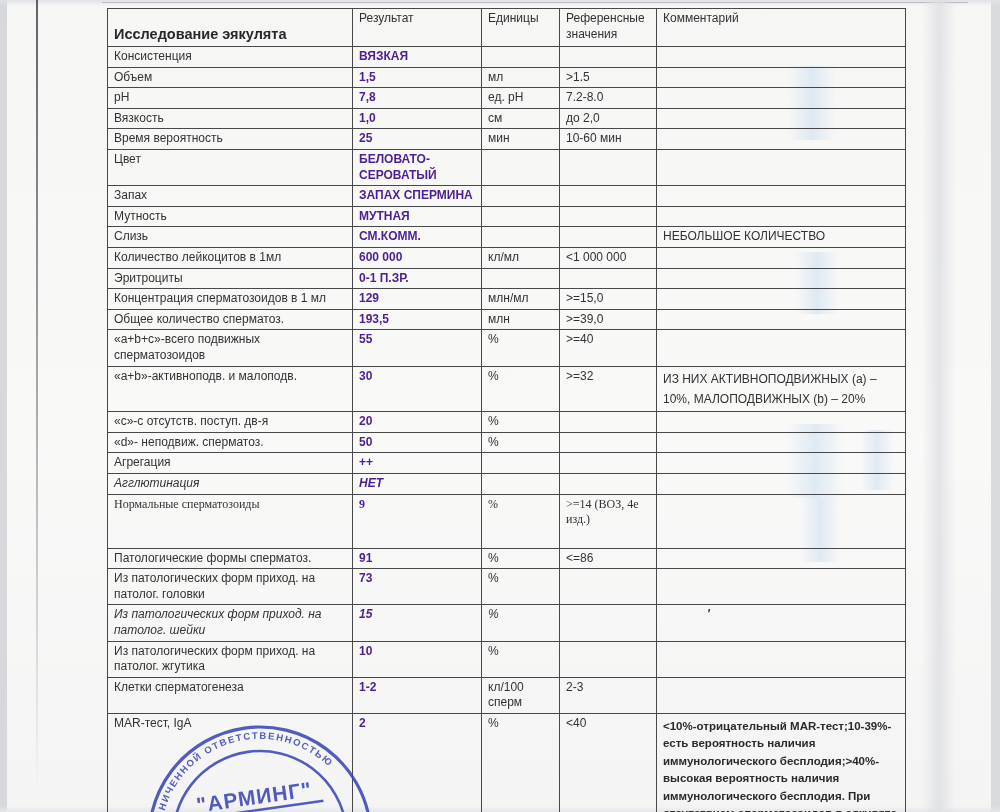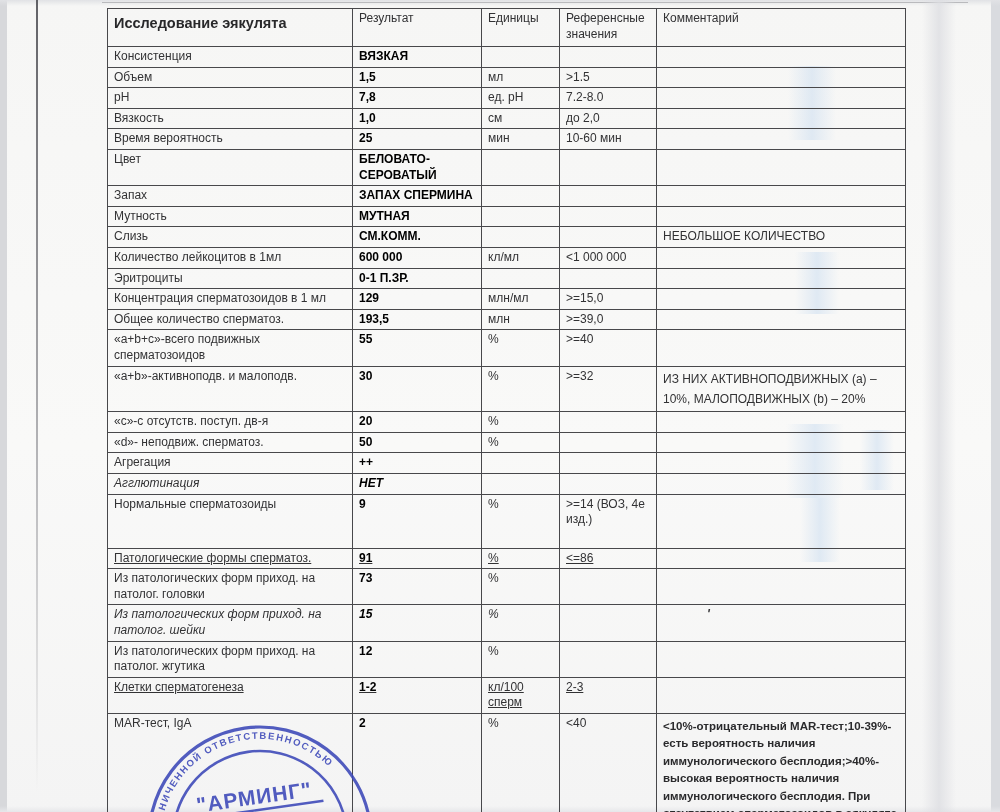--- a/index.html
+++ b/index.html
@@ -37,22 +37,22 @@
   .results th, .results td {
     border:1.5px solid #48484b;
     padding:2px 6px;
     vertical-align:top; text-align:left;
     font-size:12px; font-weight:normal;
     line-height:1.3;
     overflow:hidden;
     word-wrap:break-word;
   }
   .results thead tr { height:38px; }
-  th.param-h { font-size:14.5px; font-weight:bold; padding-top:5px; color:#28282a; }
-  td.result-cell { font-weight:bold; color:#000000; }
+  th.param-h { font-size:14.5px; font-weight:bold; padding-top:16px; color:#28282a; }
+  td.result-cell { font-weight:bold; color:#4c1d95; }
   td.mar-comment { font-weight:bold; font-size:11.5px; line-height:1.52; padding-top:4px; color:#2a2a2c; }
   td.ab-comment  { line-height:1.7; }
   td.tick-comment{ padding-left:50px; font-weight:bold; }
 
   
   .stamp { position:absolute; left:140px; top:720px; width:240px; height:92px;
            opacity:.88; filter:blur(.3px); }
 </style>
 </head>
 <body>
@@ -214,28 +214,28 @@
         <td class="ref-cell"></td>
         <td class="comment-cell"></td>
       </tr>
       <tr style="height: 17px; font-style: italic;">
         <td class="param-cell">Агглютинация</td>
         <td class="result-cell">НЕТ</td>
         <td class="units-cell"></td>
         <td class="ref-cell"></td>
         <td class="comment-cell"></td>
       </tr>
-      <tr style="height: 54px;">
+      <tr style="height: 54px; font-family: Liberation Serif, serif;">
         <td class="param-cell">Нормальные сперматозоиды</td>
         <td class="result-cell">9</td>
         <td class="units-cell">%</td>
         <td class="ref-cell">&gt;=14 (ВОЗ, 4е изд.)</td>
         <td class="comment-cell"></td>
       </tr>
-      <tr style="height: 18px; text-decoration: underline;">
+      <tr style="height: 18px;">
         <td class="param-cell">Патологические формы сперматоз.</td>
         <td class="result-cell">91</td>
         <td class="units-cell">%</td>
         <td class="ref-cell">&lt;=86</td>
         <td class="comment-cell"></td>
       </tr>
       <tr style="height: 35px;">
         <td class="param-cell">Из патологических форм приход. на патолог. головки</td>
         <td class="result-cell">73</td>
         <td class="units-cell">%</td>
@@ -244,26 +244,26 @@
       </tr>
       <tr style="height: 31px; font-style: italic;">
         <td class="param-cell">Из патологических форм приход. на патолог. шейки</td>
         <td class="result-cell">15</td>
         <td class="units-cell">%</td>
         <td class="ref-cell"></td>
         <td class="comment-cell tick-comment">'</td>
       </tr>
       <tr style="height: 34px;">
         <td class="param-cell">Из патологических форм приход. на патолог. жгутика</td>
-        <td class="result-cell">12</td>
-        <td class="units-cell">%</td>
-        <td class="ref-cell"></td>
-        <td class="comment-cell"></td>
-      </tr>
-      <tr style="height: 36px; text-decoration: underline;">
+        <td class="result-cell">10</td>
+        <td class="units-cell">%</td>
+        <td class="ref-cell"></td>
+        <td class="comment-cell"></td>
+      </tr>
+      <tr style="height: 36px;">
         <td class="param-cell">Клетки сперматогенеза</td>
         <td class="result-cell">1-2</td>
         <td class="units-cell">кл/100 сперм</td>
         <td class="ref-cell">2-3</td>
         <td class="comment-cell"></td>
       </tr>
       <tr style="height: 67px;">
         <td class="param-cell">MAR-тест, IgA</td>
         <td class="result-cell">2</td>
         <td class="units-cell">%</td>

